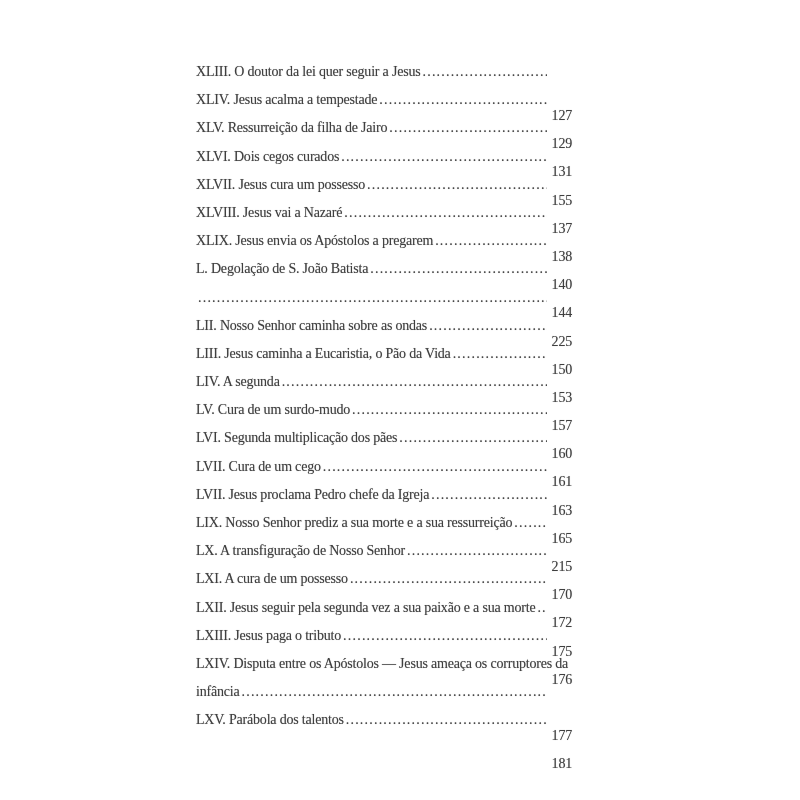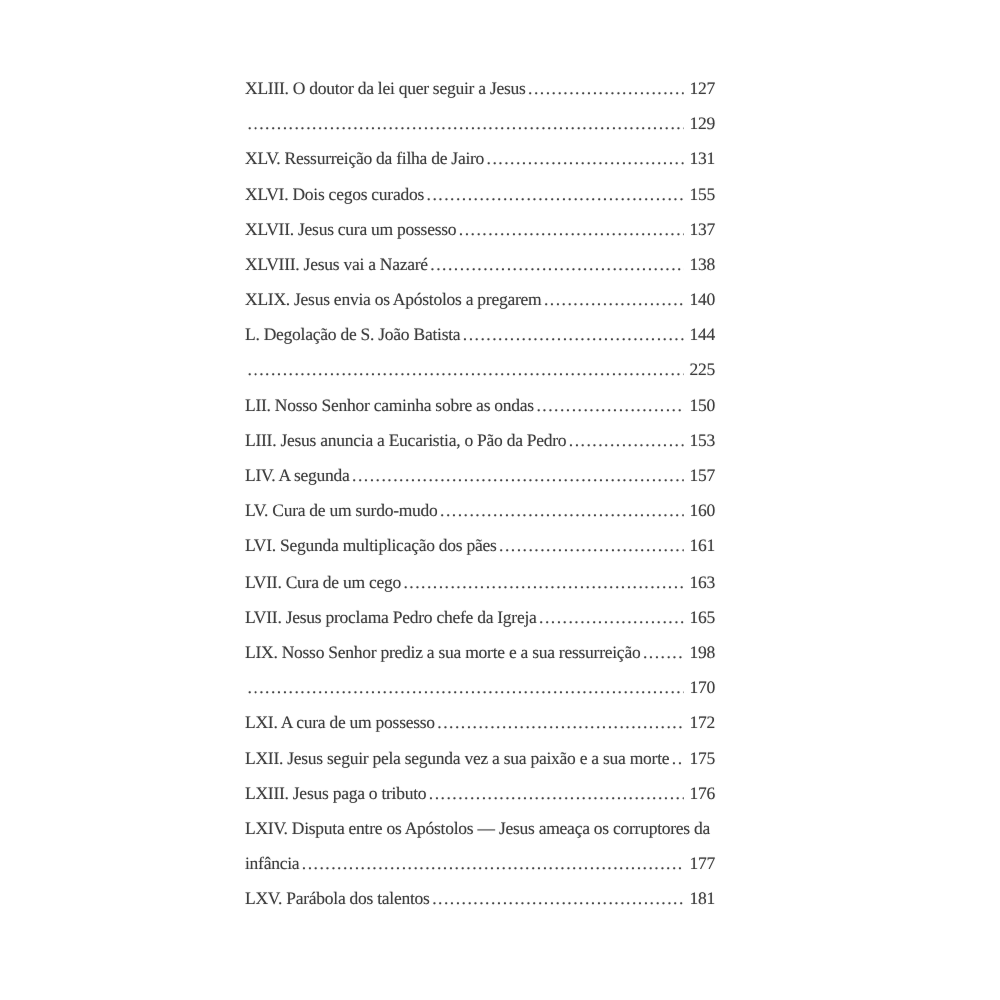--- a/index.html
+++ b/index.html
@@ -27,21 +27,21 @@
     left: 196px;
     top: 58px;
     width: 376px;
     color: #3f3f3f;
     font-size: 14px;
     letter-spacing: -0.2px;
     text-shadow: 0 0 0.8px rgba(63,63,63,0.45);
   }
   .toc-row {
     display: flex;
-    align-items: flex-end;
+    align-items: flex-start;
     line-height: 28.2px;
     height: 28.2px;
     white-space: nowrap;
   }
   .toc-label {
     flex: 0 0 auto;
     white-space: nowrap;
   }
   .toc-leader {
     flex: 1 1 10px;
@@ -63,20 +63,21 @@
 <body>
 
 <div class="book-page">
   <div class="toc">
       <div class="toc-row">
         <span class="toc-label">XLIII. O doutor da lei quer seguir a Jesus</span>
         <span class="toc-leader">............................................................................................................................................................................................................................................................................................................</span>
         <span class="toc-page">127</span>
       </div>
       <div class="toc-row">
+        <span class="toc-label">XLIV. Jesus acalma a tempestade</span>
         <span class="toc-leader">............................................................................................................................................................................................................................................................................................................</span>
         <span class="toc-page">129</span>
       </div>
       <div class="toc-row">
         <span class="toc-label">XLV. Ressurreição da filha de Jairo</span>
         <span class="toc-leader">............................................................................................................................................................................................................................................................................................................</span>
         <span class="toc-page">131</span>
       </div>
       <div class="toc-row">
         <span class="toc-label">XLVI. Dois cegos curados</span>
@@ -106,21 +107,21 @@
       <div class="toc-row">
         <span class="toc-leader">............................................................................................................................................................................................................................................................................................................</span>
         <span class="toc-page">225</span>
       </div>
       <div class="toc-row">
         <span class="toc-label">LII. Nosso Senhor caminha sobre as ondas</span>
         <span class="toc-leader">............................................................................................................................................................................................................................................................................................................</span>
         <span class="toc-page">150</span>
       </div>
       <div class="toc-row">
-        <span class="toc-label">LIII. Jesus anuncia a Eucaristia, o Pão da Pedro</span>
+        <span class="toc-label">LIII. Jesus caminha a Eucaristia, o Pão da Vida</span>
         <span class="toc-leader">............................................................................................................................................................................................................................................................................................................</span>
         <span class="toc-page">153</span>
       </div>
       <div class="toc-row">
         <span class="toc-label">LIV. A segunda</span>
         <span class="toc-leader">............................................................................................................................................................................................................................................................................................................</span>
         <span class="toc-page">157</span>
       </div>
       <div class="toc-row">
         <span class="toc-label">LV. Cura de um surdo-mudo</span>
@@ -138,23 +139,24 @@
         <span class="toc-page">163</span>
       </div>
       <div class="toc-row">
         <span class="toc-label">LVII. Jesus proclama Pedro chefe da Igreja</span>
         <span class="toc-leader">............................................................................................................................................................................................................................................................................................................</span>
         <span class="toc-page">165</span>
       </div>
       <div class="toc-row">
         <span class="toc-label">LIX. Nosso Senhor prediz a sua morte e a sua ressurreição</span>
         <span class="toc-leader">............................................................................................................................................................................................................................................................................................................</span>
-        <span class="toc-page">198</span>
+        <span class="toc-page">215</span>
       </div>
       <div class="toc-row">
+        <span class="toc-label">LX. A transfiguração de Nosso Senhor</span>
         <span class="toc-leader">............................................................................................................................................................................................................................................................................................................</span>
         <span class="toc-page">170</span>
       </div>
       <div class="toc-row">
         <span class="toc-label">LXI. A cura de um possesso</span>
         <span class="toc-leader">............................................................................................................................................................................................................................................................................................................</span>
         <span class="toc-page">172</span>
       </div>
       <div class="toc-row">
         <span class="toc-label">LXII. Jesus seguir pela segunda vez a sua paixão e a sua morte</span>

